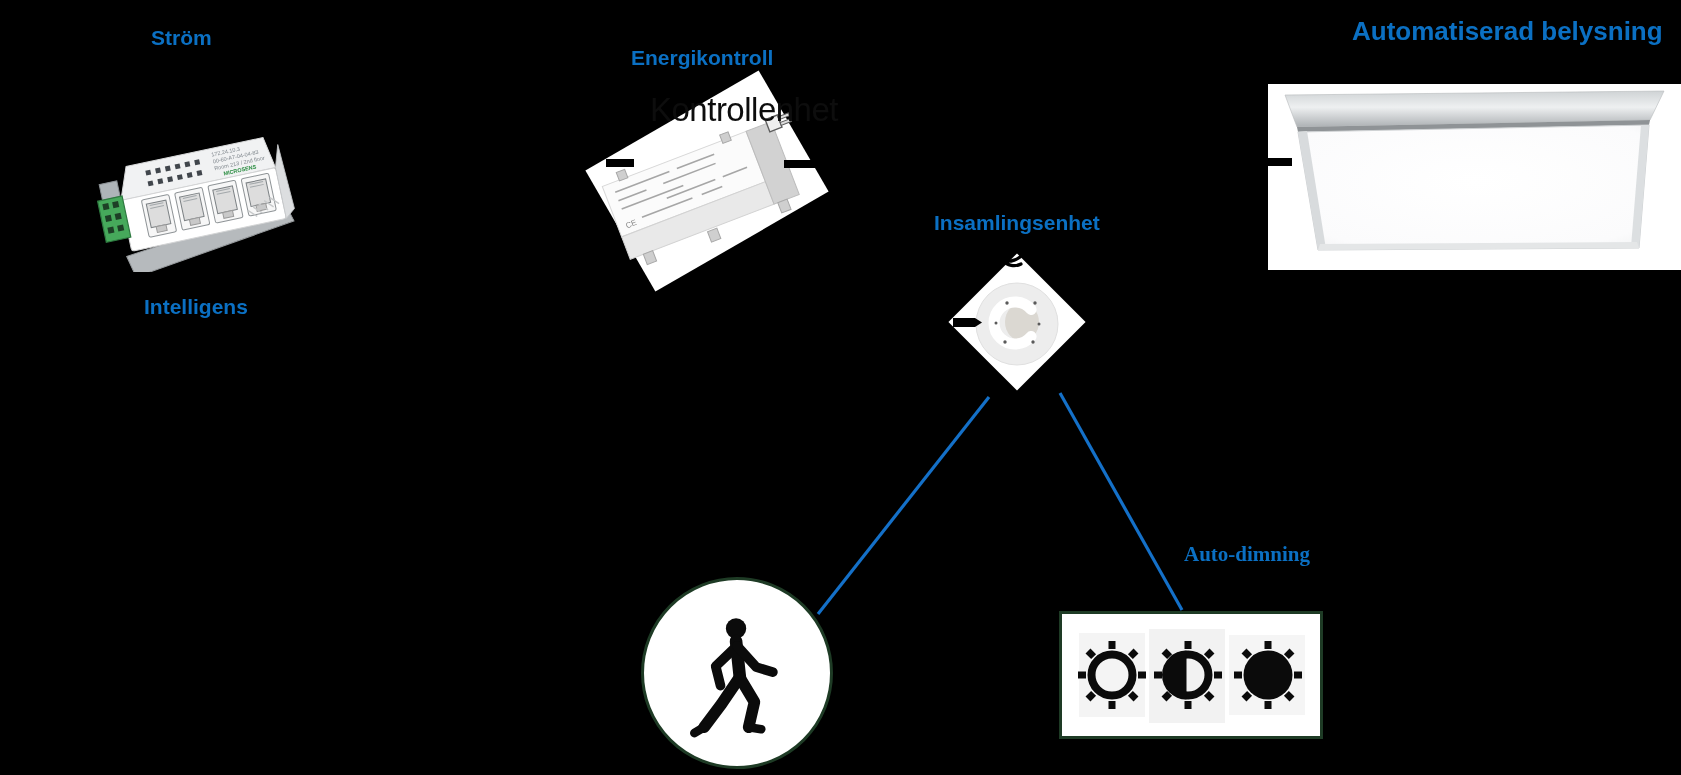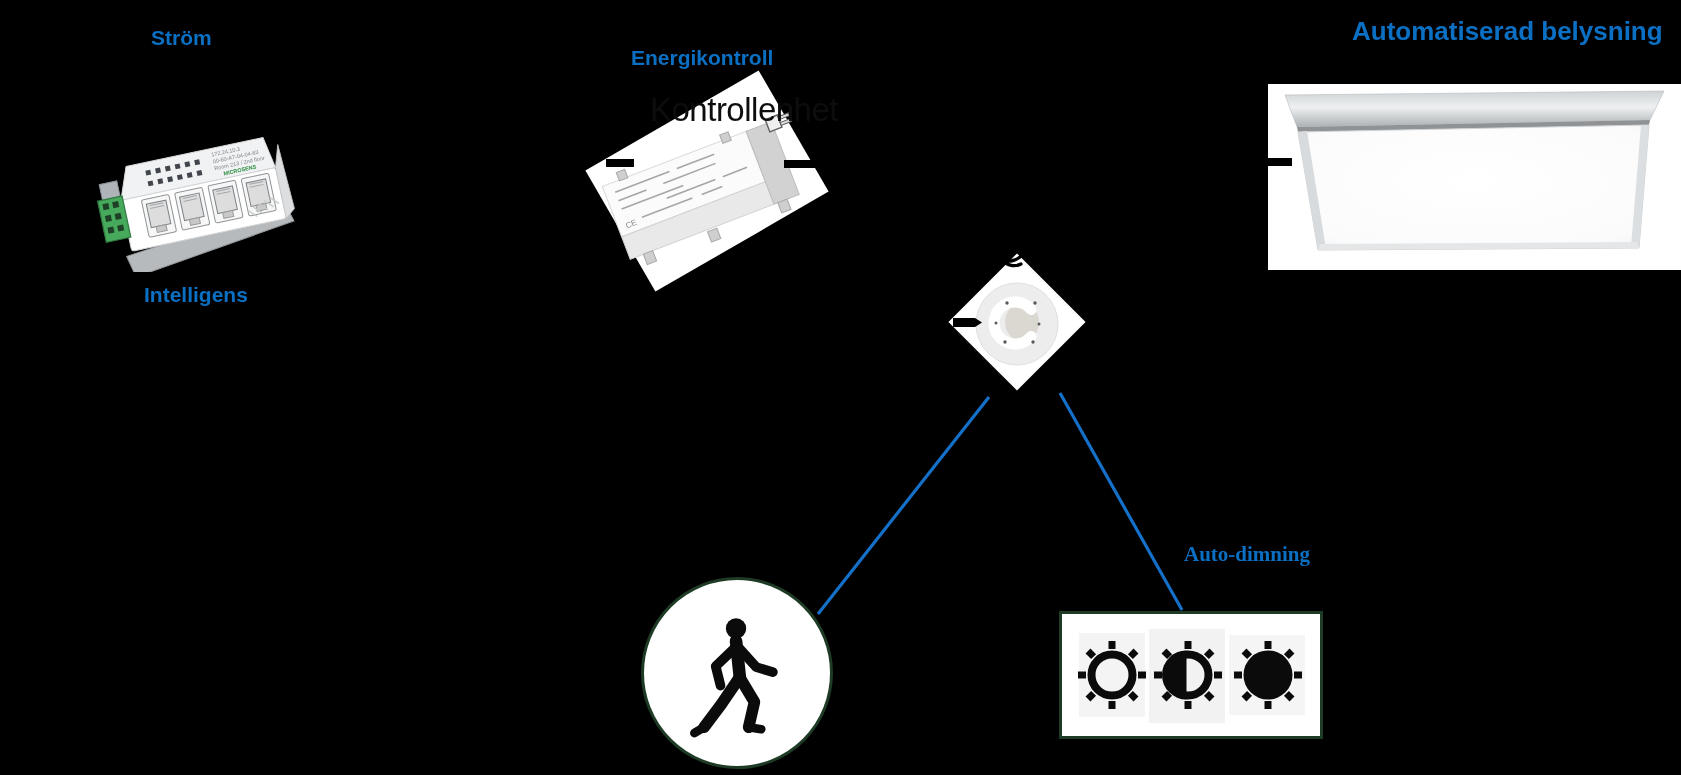--- a/index.html
+++ b/index.html
@@ -239,16 +239,17 @@
     </svg>
   </div>
 
   <div class="stub" style="left:606px;top:159px;width:28px;height:8px;"></div>
   <div class="stub" style="left:784px;top:160px;width:32px;height:8px;"></div>
   <div class="stub" style="left:1268px;top:158px;width:24px;height:8px;"></div>
 
   <div class="label" style="left:151px;top:26px;">Ström</div>
   <div class="label" style="left:631px;top:26px;margin-top:20px;">Energikontroll</div>
   <div class="label" style="left:1352px;top:16px;font-size:26px;">Automatiserad belysning</div>
-  <div class="label" style="left:144px;top:283px;">Intelligens</div>
+  <div class="label" style="left:934px;top:211px;">Insamlingsenhet</div>
+  <div class="label" style="left:144px;top:295px;">Intelligens</div>
   <div class="label" style="left:1184px;top:542px;font-family:Liberation Serif, serif;">Auto-dimning</div>
 
 </div>
 
 </body></html>

